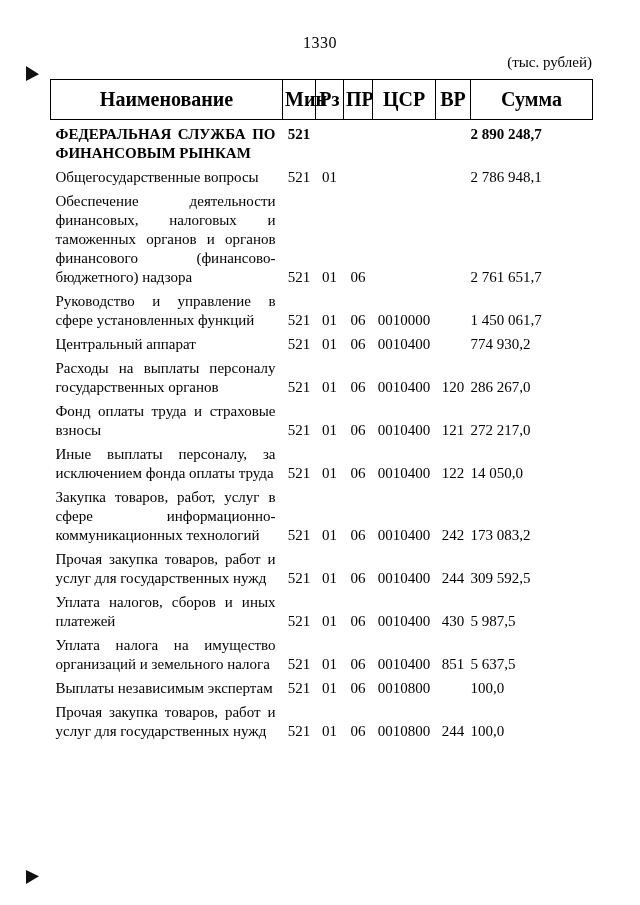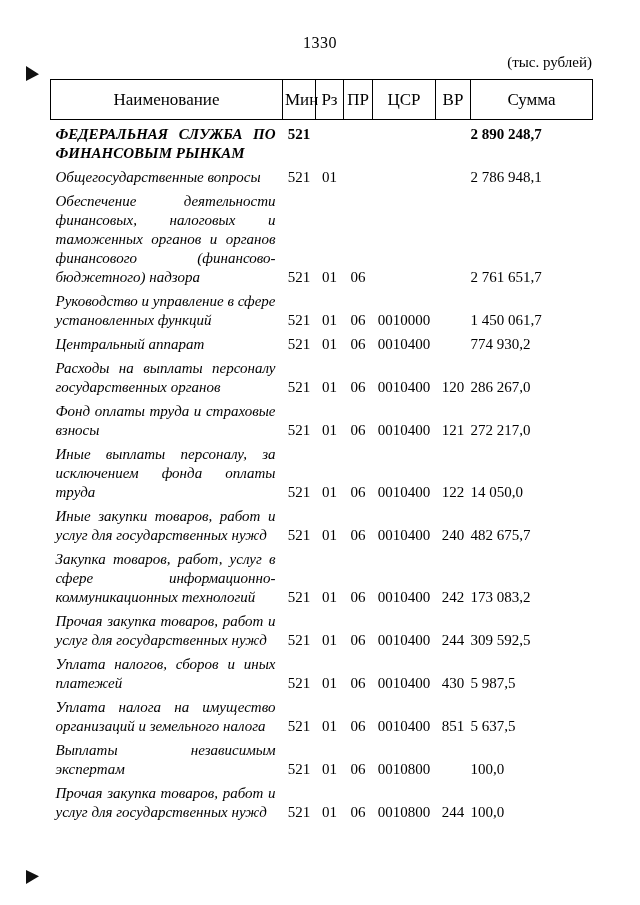--- a/index.html
+++ b/index.html
@@ -28,41 +28,40 @@
     margin-top: 2px;
     margin-bottom: 8px;
   }
   table.budget {
     width: 542px;
     border-collapse: collapse;
     table-layout: fixed;
   }
   thead th {
     border: 1px solid #000;
-    font-weight: normal;
-    font-size: 17px;
+    font-weight: bold;
+    font-size: 20px;
     height: 40px;
     text-align: center;
     vertical-align: middle;
     padding: 0 2px;
   }
   tbody td {
     font-size: 15px;
     line-height: 19px;
     vertical-align: bottom;
     padding-top: 5px;
   }
   tbody tr.vtop td { vertical-align: top; }
   tbody tr.bold td { font-weight: bold; }
   td.name {
     text-align: justify;
     padding-left: 5px;
     padding-right: 7px;
     hyphens: manual;
-    font-style: italic;
   }
   td.c { text-align: center; }
   td.sum { padding-right: 2px; }
   .scan-artifact {
     position: absolute;
     background: #111;
   }
   .scan-artifact.top {
     left: 26px; top: 66px; width: 13px; height: 15px;
     clip-path: polygon(0 0, 100% 55%, 0 100%);
@@ -171,29 +170,20 @@
         <tr>
     <td class="name">Иные выплаты персоналу, за исключением фонда оплаты труда</td>
     <td class="c">521</td>
     <td class="c">01</td>
     <td class="c">06</td>
     <td class="c">0010400</td>
     <td class="c">122</td>
     <td class="sum">14 050,0</td>
   </tr>
         <tr>
-    <td class="name">Иные закупки товаров, работ и услуг для государственных нужд</td>
-    <td class="c">521</td>
-    <td class="c">01</td>
-    <td class="c">06</td>
-    <td class="c">0010400</td>
-    <td class="c">240</td>
-    <td class="sum">482 675,7</td>
-  </tr>
-        <tr>
     <td class="name">Закупка товаров, работ, услуг в сфере информационно-коммуникационных технологий</td>
     <td class="c">521</td>
     <td class="c">01</td>
     <td class="c">06</td>
     <td class="c">0010400</td>
     <td class="c">242</td>
     <td class="sum">173 083,2</td>
   </tr>
         <tr>
     <td class="name">Прочая закупка товаров, работ и услуг для государственных нужд</td>

